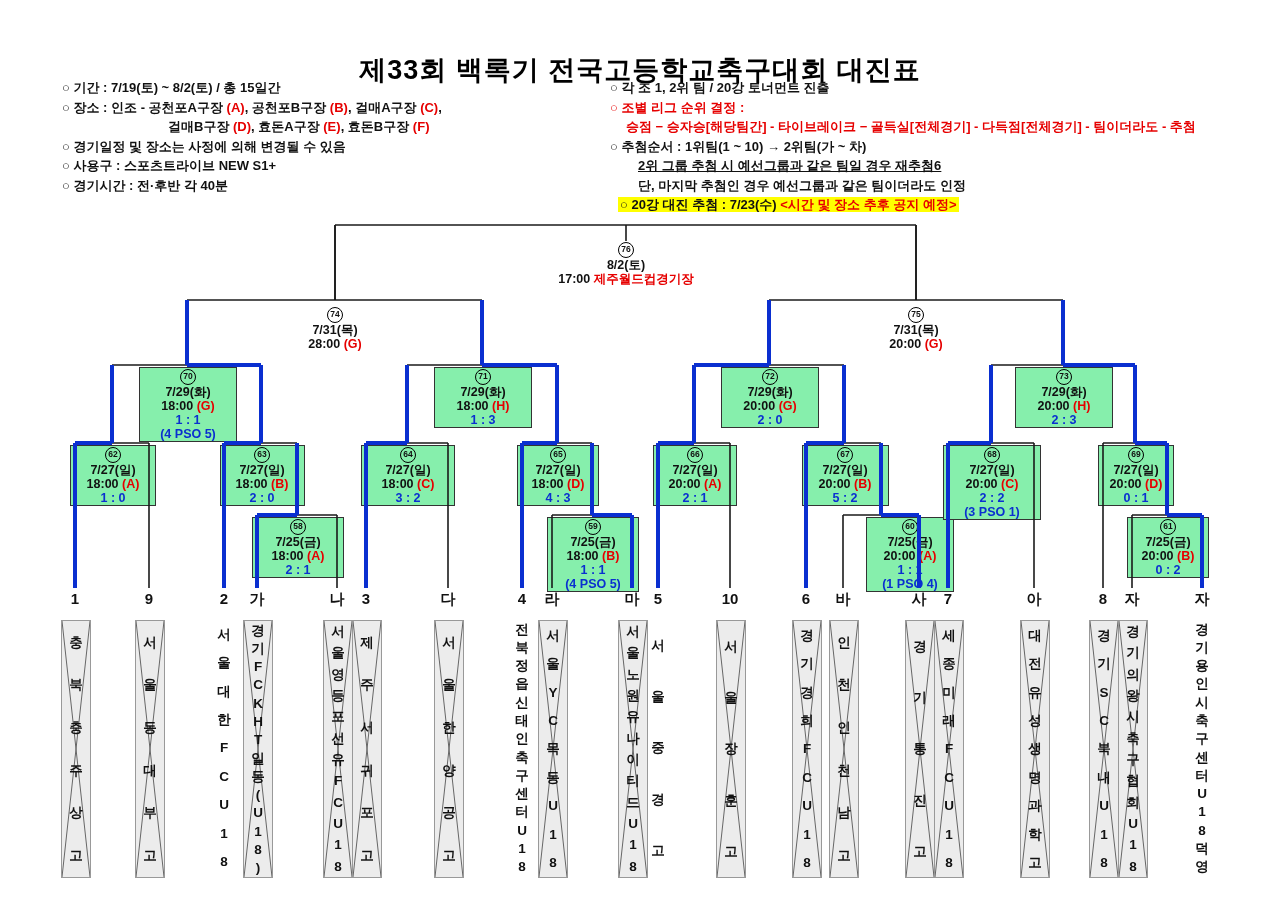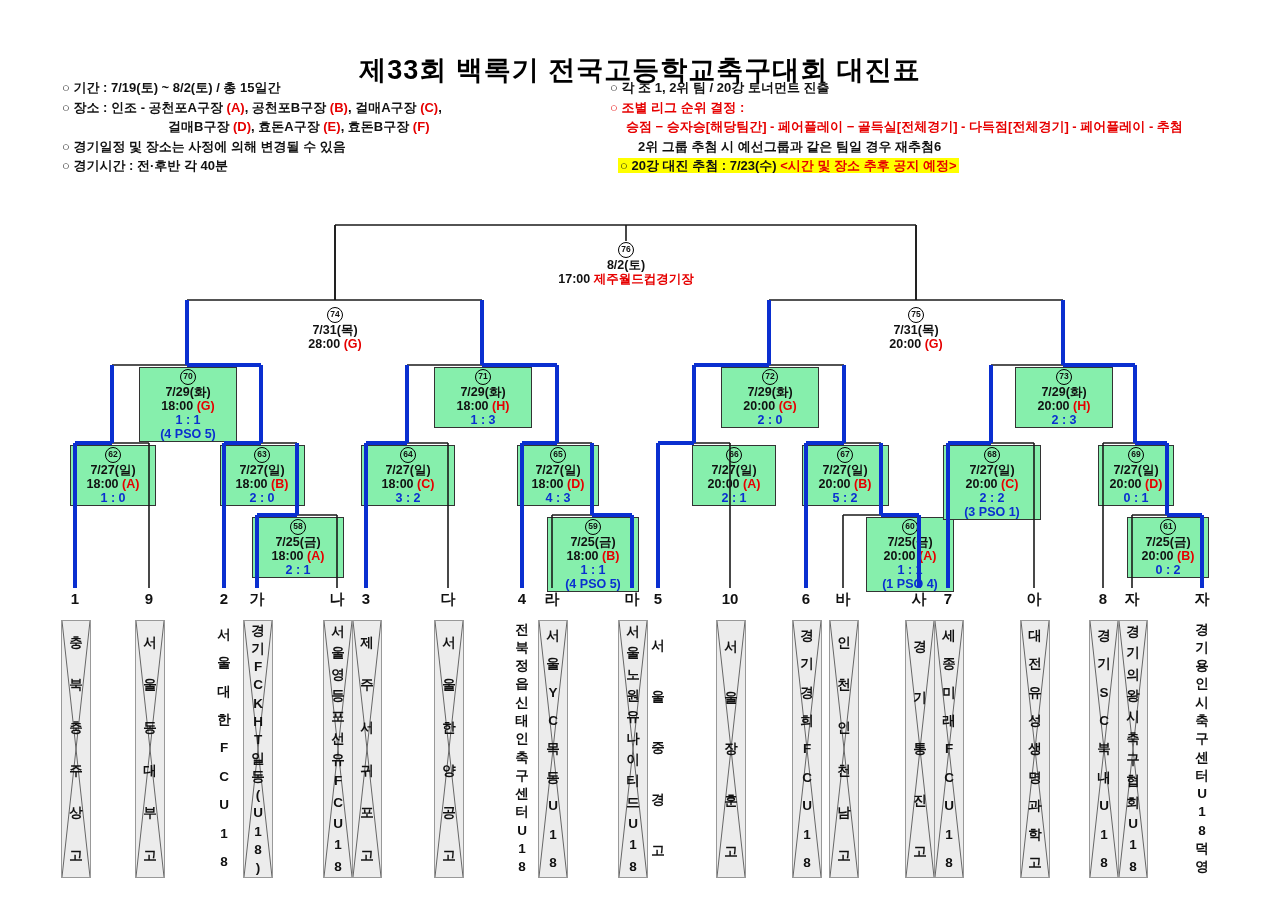--- a/index.html
+++ b/index.html
@@ -30,27 +30,30 @@
 </head>
 <body>
 
 <div id="page">
   <div class="title">제33회 백록기 전국고등학교축구대회 대진표</div>
   <div class="info" id="info-left">
       <div style="padding-left: 0px;"><span class="k">○ 기간 : 7/19(토) ~ 8/2(토) / 총 15일간</span></div>
       <div style="padding-left: 0px;"><span class="k">○ 장소 : 인조 - 공천포A구장 </span><span class="r">(A)</span><span class="k">, 공천포B구장 </span><span class="r">(B)</span><span class="k">, 걸매A구장 </span><span class="r">(C)</span><span class="k">,</span></div>
       <div style="padding-left: 106px;"><span class="k">걸매B구장 </span><span class="r">(D)</span><span class="k">, 효돈A구장 </span><span class="r">(E)</span><span class="k">, 효돈B구장 </span><span class="r">(F)</span></div>
       <div style="padding-left: 0px;"><span class="k">○ 경기일정 및 장소는 사정에 의해 변경될 수 있음</span></div>
+      <div style="padding-left: 0px;"><span class="k">○ 사용구 : 스포츠트라이브 NEW S1+</span></div>
       <div style="padding-left: 0px;"><span class="k">○ 경기시간 : 전·후반 각 40분</span></div>
     </div>
   <div class="info" id="info-right">
       <div style="padding-left: 0px;"><span class="k">○ 각 조 1, 2위 팀 / 20강 토너먼트 진출</span></div>
       <div style="padding-left: 0px;"><span class="r">○ 조별 리그 순위 결정 :</span></div>
-      <div style="padding-left: 16px;"><span class="r">승점 − 승자승[해당팀간] - 페어플레이 − 골득실[전체경기] - 다득점[전체경기] - 페어플레이 - 추첨</span></div>
-      <div style="padding-left: 28px;"><span class="k">2위 그룹 추첨 시 예선그룹과 같은 팀일 경우 재추첨6</span></div>
+      <div style="padding-left: 16px;"><span class="r">승점 − 승자승[해당팀간] - 타이브레이크 − 골득실[전체경기] - 다득점[전체경기] - 팀이더라도 - 추첨</span></div>
+      <div style="padding-left: 0px;"><span class="k">○ 추첨순서 : 1위팀(1 ~ 10) → 2위팀(가 ~ 차)</span></div>
+      <div style="padding-left: 28px; text-decoration: underline;"><span class="k">2위 그룹 추첨 시 예선그룹과 같은 팀일 경우 재추첨6</span></div>
+      <div style="padding-left: 28px;"><span class="k">단, 마지막 추첨인 경우 예선그룹과 같은 팀이더라도 인정</span></div>
       <div style="padding-left: 8px;"><span class="hl"><span class="k">○ 20강 대진 추첨 : 7/23(수) </span><span class="r">&lt;시간 및 장소 추후 공지 예정&gt;</span></span></div>
     </div>
   <svg id="lines" width="1280" height="905">
       <line x1="257" y1="515" x2="257" y2="588" stroke="#1a1a1a" stroke-width="1.6"></line>
       <line x1="337" y1="515" x2="337" y2="588" stroke="#1a1a1a" stroke-width="1.6"></line>
       <line x1="257" y1="515" x2="337" y2="515" stroke="#1a1a1a" stroke-width="1.6"></line>
       <line x1="297" y1="443" x2="297" y2="515" stroke="#1a1a1a" stroke-width="1.6"></line>
       <line x1="552" y1="515" x2="552" y2="588" stroke="#1a1a1a" stroke-width="1.6"></line>
       <line x1="632" y1="515" x2="632" y2="588" stroke="#1a1a1a" stroke-width="1.6"></line>
       <line x1="552" y1="515" x2="632" y2="515" stroke="#1a1a1a" stroke-width="1.6"></line>
@@ -216,21 +219,21 @@
         <div>7/27(일)</div>
         <div><span class="k">18:00 </span><span class="r">(C)</span></div>
         <div class="sc">3 : 2</div>
       </div>
       <div class="mblock mbox" style="left: 517px; top: 445px; width: 80px;">
         <div class="num">65</div>
         <div>7/27(일)</div>
         <div><span class="k">18:00 </span><span class="r">(D)</span></div>
         <div class="sc">4 : 3</div>
       </div>
-      <div class="mblock mbox" style="left: 692px; top: 445px; width: 82px;">
+      <div class="mblock mbox" style="left: 653px; top: 445px; width: 82px;">
         <div class="num">66</div>
         <div>7/27(일)</div>
         <div><span class="k">20:00 </span><span class="r">(A)</span></div>
         <div class="sc">2 : 1</div>
       </div>
       <div class="mblock mbox" style="left: 801.5px; top: 445px; width: 85px;">
         <div class="num">67</div>
         <div>7/27(일)</div>
         <div><span class="k">20:00 </span><span class="r">(B)</span></div>
         <div class="sc">5 : 2</div>

